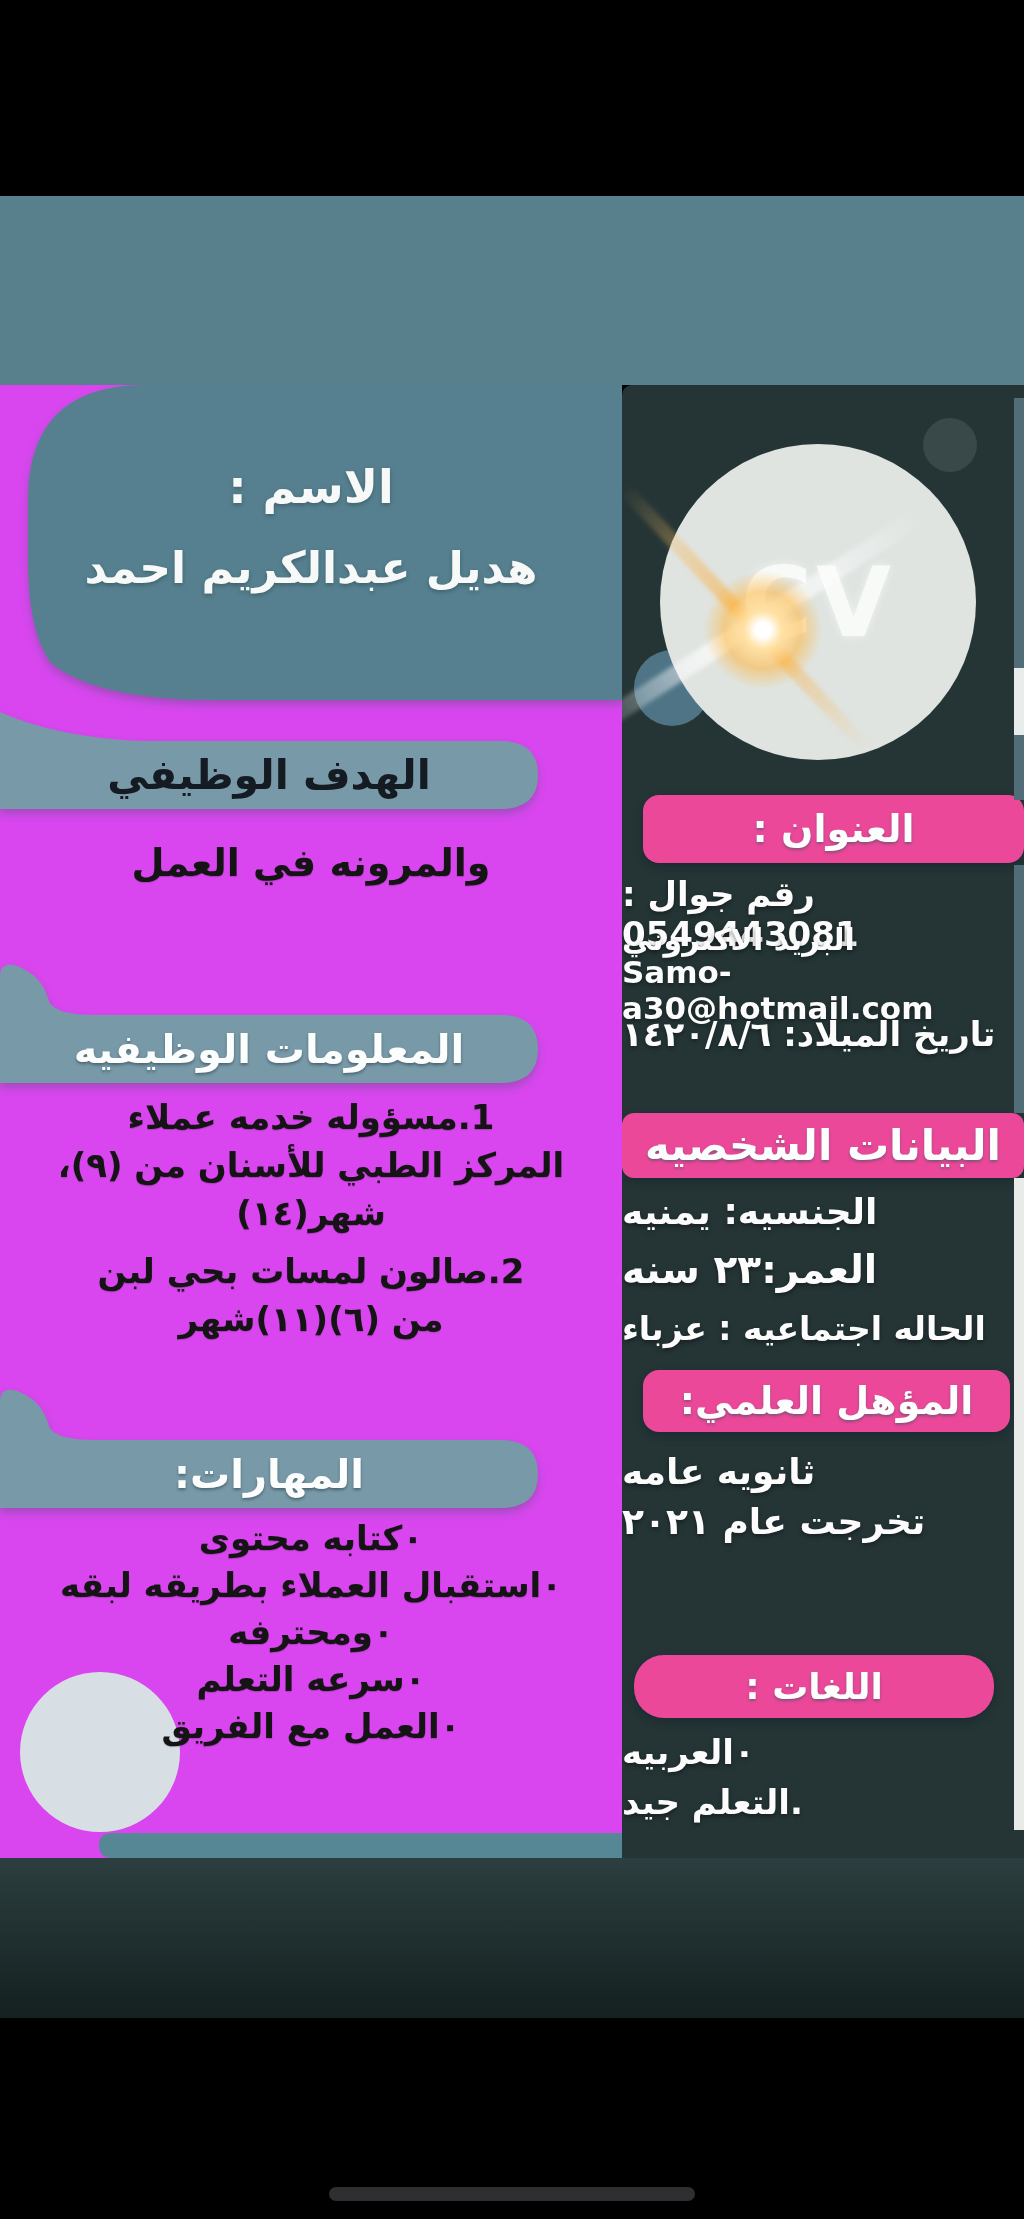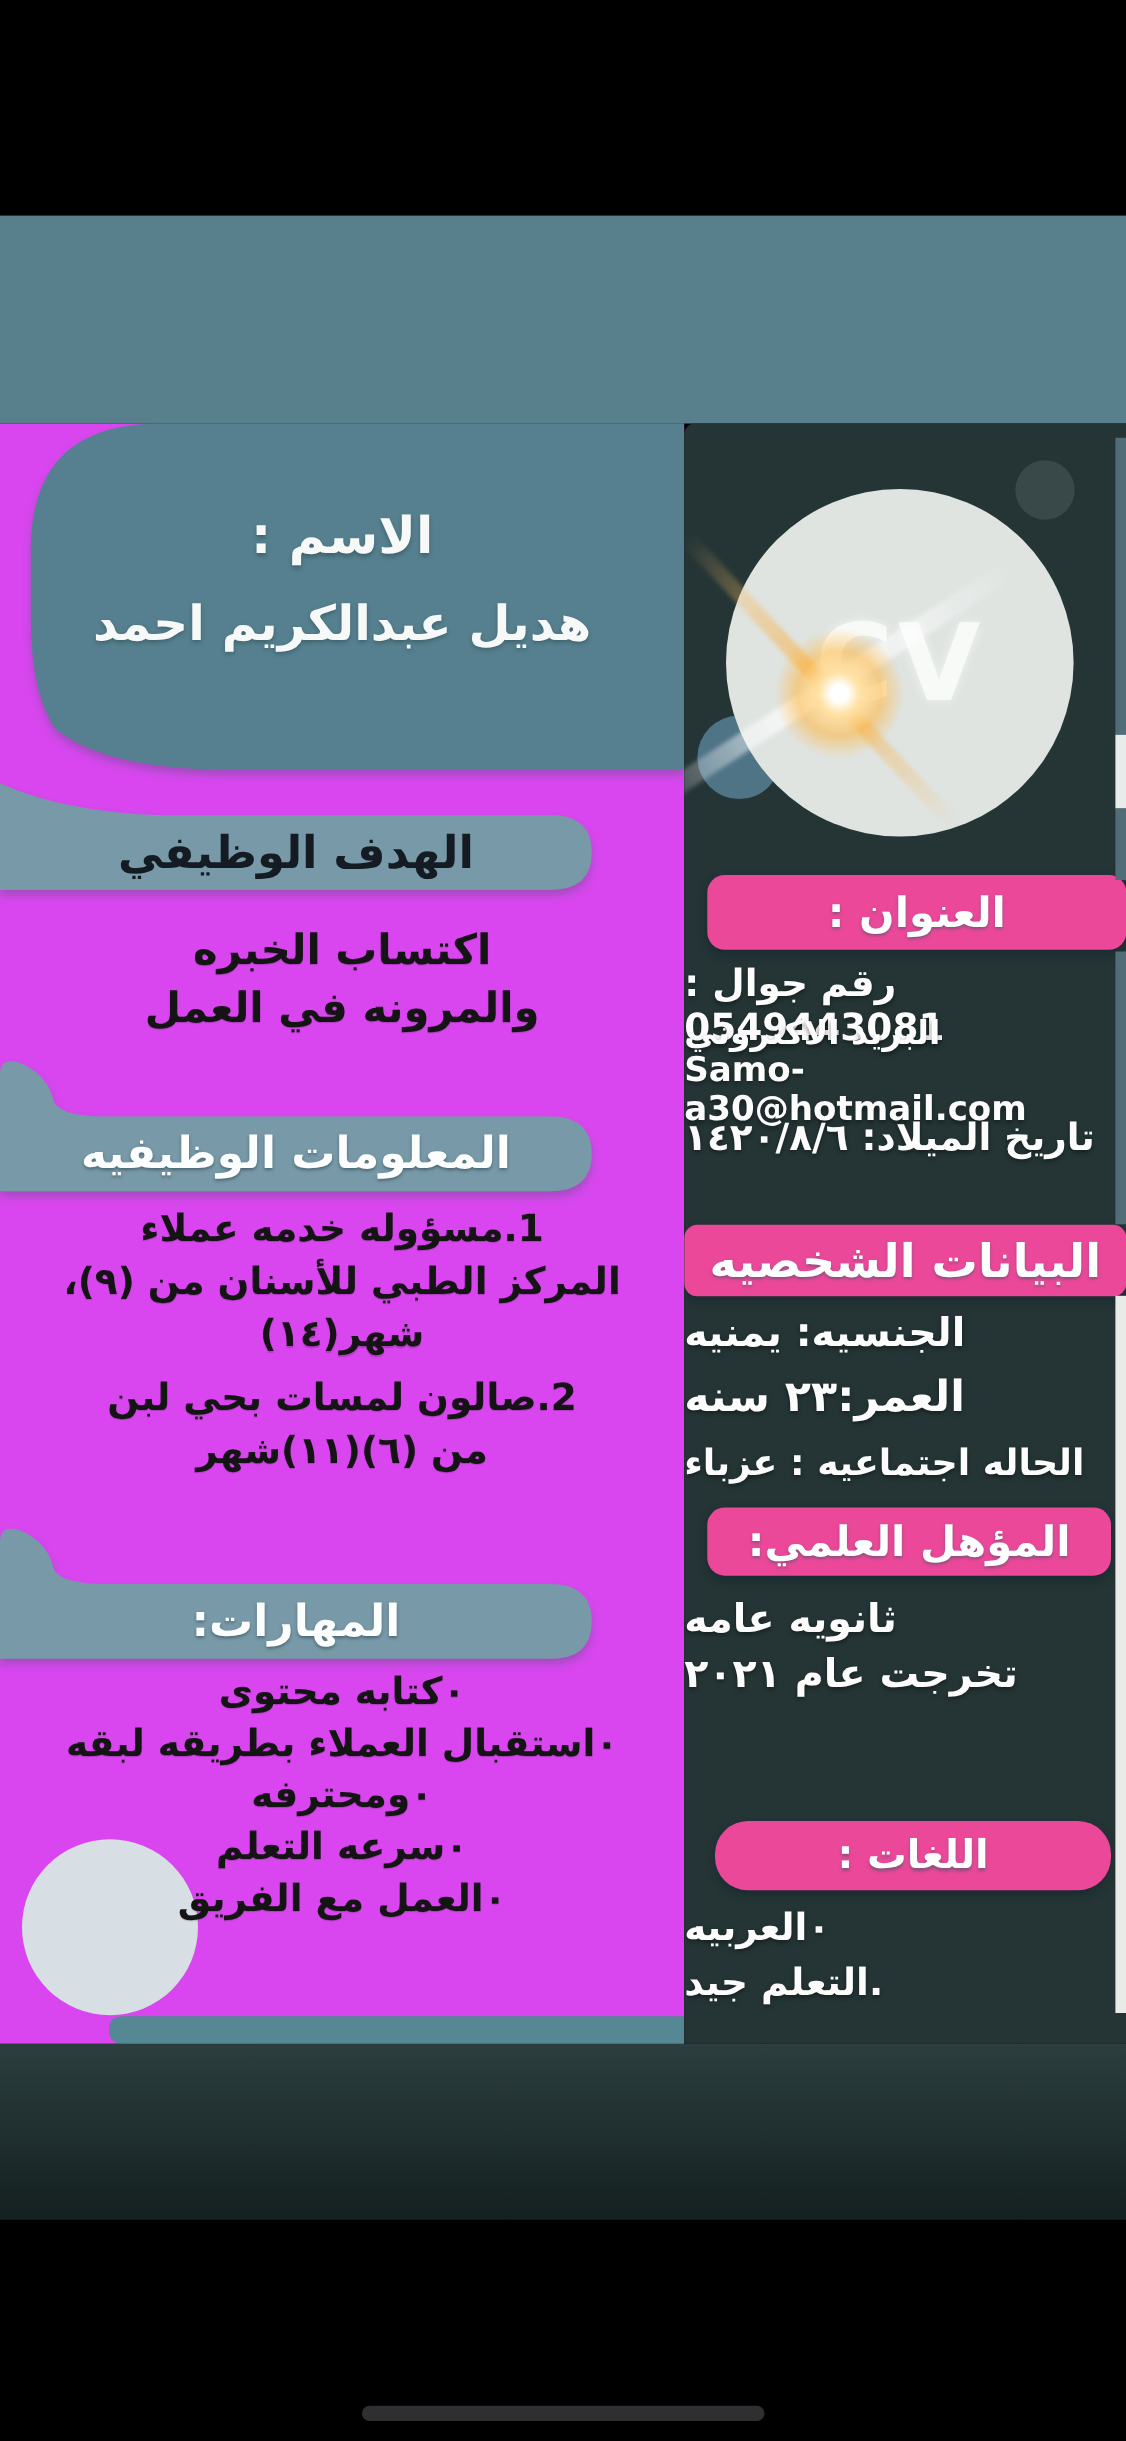--- a/index.html
+++ b/index.html
@@ -40,21 +40,21 @@
   .beam-gold{left:-55px;top:228px;width:360px;height:14px;transform:rotate(47deg);
              background:linear-gradient(90deg,rgba(243,176,85,0),rgba(245,185,95,.8),rgba(243,176,85,0));}
   .star-core{position:absolute;left:81px;top:185px;width:120px;height:120px;z-index:3;border-radius:50%;
              background:radial-gradient(circle,#ffffff 0 9%,#ffe2a6 22%,rgba(255,180,60,.55) 45%,rgba(255,170,40,0) 70%);}
   .rbanner{position:absolute;background:#ec4899;border-radius:16px;z-index:4;
            box-shadow:0 4px 9px rgba(10,30,40,.4);text-align:center;color:#fcfdfd;
            text-shadow:0 2px 3px rgba(60,85,100,.55);}
   .banner-address{left:21px;top:410px;width:381px;height:68px;line-height:68px;font-size:38px;}
   .banner-personal{left:0;top:728px;width:402px;height:65px;line-height:65px;font-size:42px;border-radius:12px;}
   .banner-edu{left:21px;top:985px;width:367px;height:62px;line-height:62px;font-size:38px;}
-  .banner-lang{left:28px;top:1270px;width:360px;height:63px;line-height:63px;font-size:36px;border-radius:30px;}
+  .banner-lang{left:12px;top:1270px;width:360px;height:63px;line-height:63px;font-size:36px;border-radius:30px;}
   .rtxt{position:absolute;left:0;width:402px;text-align:left;color:#fbfcfb;z-index:4;
         text-shadow:0 2px 5px rgba(0,0,0,.45);}
   .phone-line{top:489px;font-size:34px;}
   .email-label{top:537px;font-size:30px;}
   .email-line{top:569px;font-size:31px;direction:ltr;}
   .dob-line{top:629px;font-size:34px;}
   .nationality-line{top:806px;font-size:36px;}
   .age-line{top:862px;font-size:39px;}
   .marital-line{top:924px;font-size:33px;}
   .edu-body{top:1062px;font-size:36px;line-height:50px;}
@@ -98,21 +98,20 @@
         </g>
         <circle cx="100" cy="1367" r="80" fill="#d8dfe4"></circle>
         <path fill="#568795" d="M112,1448 H622 V1473 H112 Q99,1473 99,1460 Q99,1448 112,1448 Z"></path>
       </svg>
 
       <div class="ltxt name-label">الاسم :</div>
       <div class="ltxt name-value">هديل عبدالكريم احمد</div>
 
       <div class="ltxt bar-title1">الهدف الوظيفي</div>
       <div class="ltxt obj-body">
-        <div>اكتساب الخبره</div>
         <div>والمرونه في العمل</div>
       </div>
 
       <div class="ltxt bar-title2">المعلومات الوظيفيه</div>
       <div class="ltxt job1">
         <div>1.مسؤوله خدمه عملاء</div>
         <div>المركز الطبي للأسنان من (٩)،</div>
         <div dir="ltr">(١٤)شهر</div>
       </div>
       <div class="ltxt job2">

